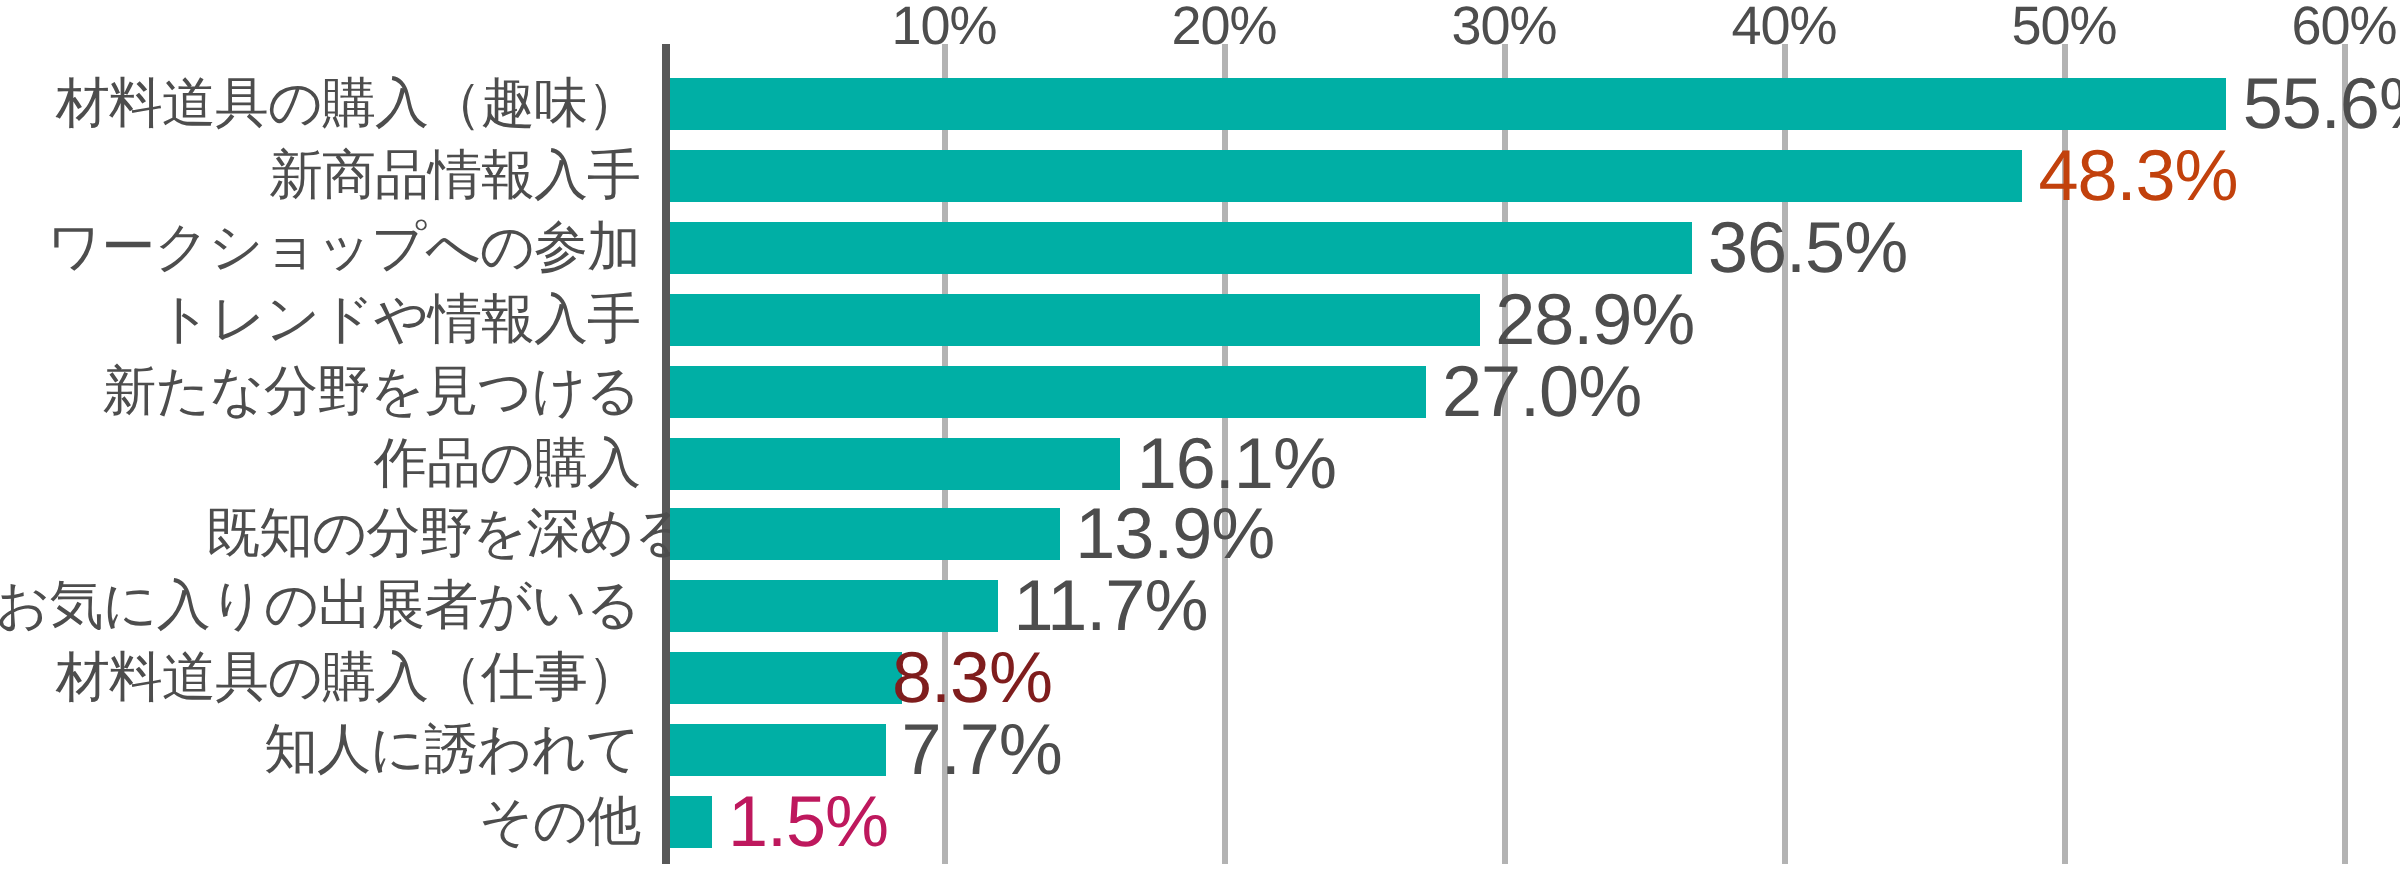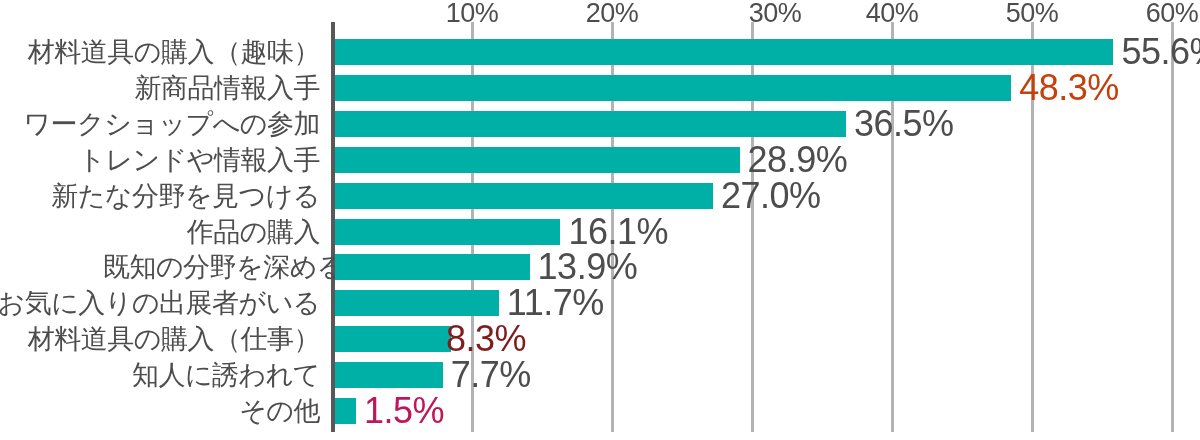--- a/index.html
+++ b/index.html
@@ -100,21 +100,21 @@
         <div class="gridline" style="left: 471px; background: rgb(179, 179, 179);"></div>
         <div class="gridline" style="left: 611px; background: rgb(179, 179, 179);"></div>
         <div class="gridline" style="left: 751px; background: rgb(179, 179, 179);"></div>
         <div class="gridline" style="left: 891px; background: rgb(179, 179, 179);"></div>
         <div class="gridline" style="left: 1031px; background: rgb(179, 179, 179);"></div>
         <div class="gridline" style="left: 1171px; background: rgb(179, 179, 179);"></div>
       </div>
     <div id="tick-labels">
         <div class="tick-label" style="left: 472px; color: rgb(77, 77, 77);">10%</div>
         <div class="tick-label" style="left: 612px; color: rgb(77, 77, 77);">20%</div>
-        <div class="tick-label" style="left: 752px; color: rgb(77, 77, 77); margin-left: 23px;">30%</div>
+        <div class="tick-label" style="left: 752px; color: rgb(77, 77, 77);">30%</div>
         <div class="tick-label" style="left: 892px; color: rgb(77, 77, 77);">40%</div>
         <div class="tick-label" style="left: 1032px; color: rgb(77, 77, 77);">50%</div>
         <div class="tick-label" style="left: 1172px; color: rgb(77, 77, 77);">60%</div>
       </div>
     <div class="axis-line" id="axis-line" style="left: 331px; background: rgb(88, 88, 88);"></div>
     <div id="rows">
         <div class="bar-row" style="top: 39px;">
           <div class="cat-label" style="right: 880px; color: rgb(77, 77, 77);">材料道具の購入（趣味）</div>
           <div class="bar" style="left: 335px; width: 778.4px; background: rgb(0, 175, 165);"></div>
           <div class="value-label" style="left: 1121.4px; color: rgb(77, 77, 77);">55.6%</div>

